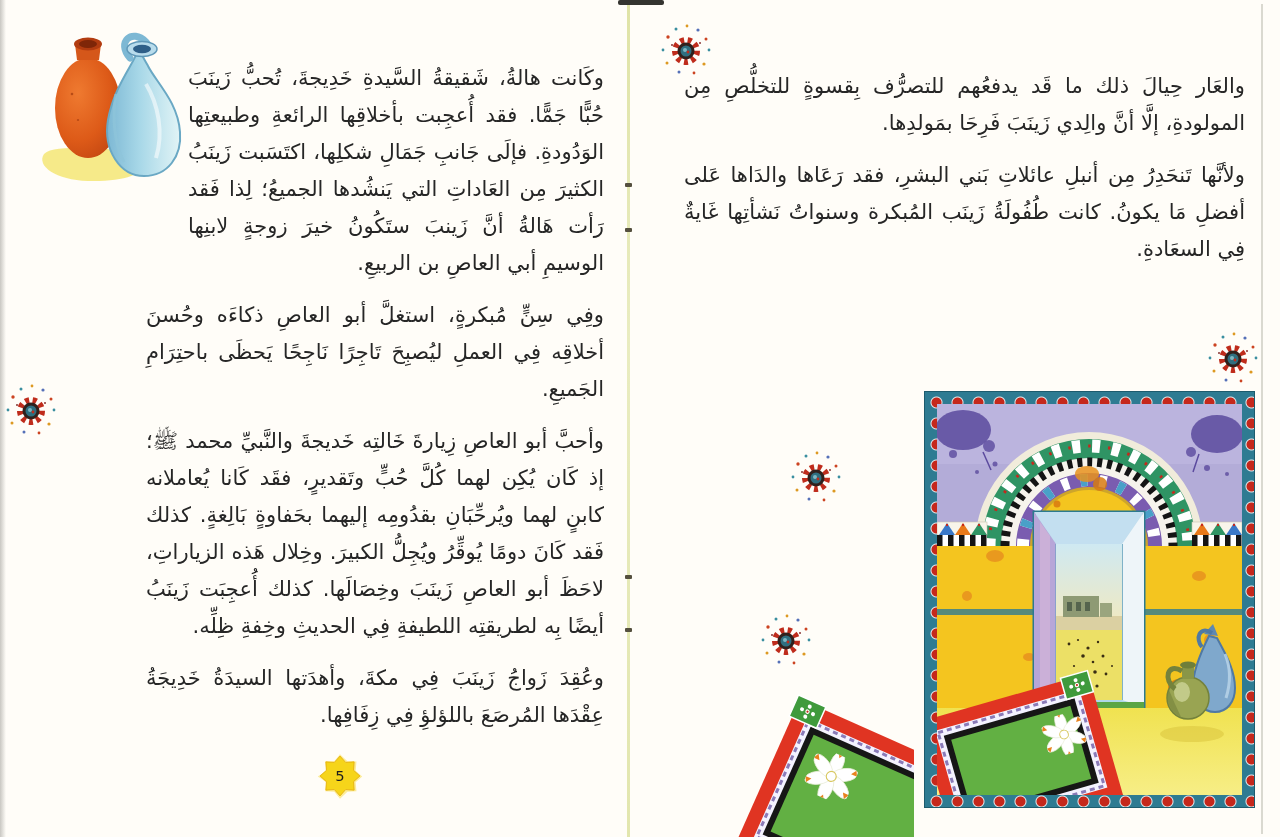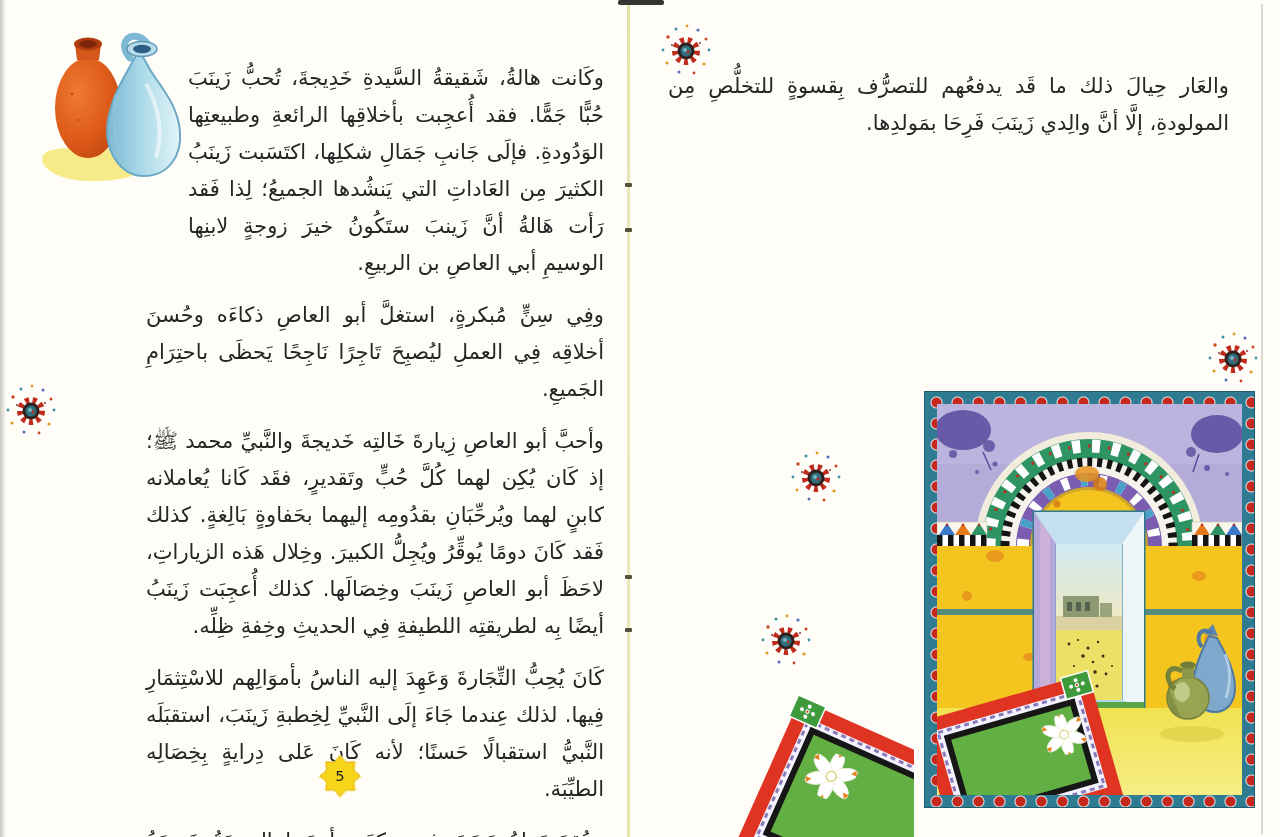--- a/index.html
+++ b/index.html
@@ -15,21 +15,21 @@
   .gutter{position:absolute;left:627px;top:0;width:3px;height:837px;
     background:linear-gradient(to bottom,#dfe3a6,#e9ecc0 40%,#e2e6ae);}
   .stitch-top{position:absolute;left:618px;top:0;width:46px;height:5px;background:#343430;border-radius:2px;}
   .stitch{position:absolute;left:625px;width:7px;height:4px;background:#55503f;border-radius:1px;}
   
   .textblock{position:absolute;direction:rtl;text-align:justify;
     font-size:21px;line-height:37px;color:#262626;}
   .textblock p{margin:0 0 15px 0;}
   .left-text{left:146px;top:60px;width:458px;}
   .left-text::before{content:"";float:left;width:42px;height:160px;}
-  .right-text{left:668px;top:68px;width:561px;line-height:37px;}
+  .right-text{left:684px;top:68px;width:561px;line-height:37px;}
   
   .pagestar{position:absolute;left:314px;top:750px;width:52px;height:52px;}
   .pagestar text{font-family:"DejaVu Sans",sans-serif;font-size:17px;fill:#1d1d1d;}
   
   .illo-frame{
     position:absolute;left:924px;top:391px;width:331px;height:417px;
     box-sizing:border-box;padding:13px;
     background-color:#2e7b92;
     background-image:radial-gradient(circle,#c5281c 4.5px,rgba(255,255,255,.85) 5.5px,rgba(255,255,255,0) 6.5px);
     background-size:21px 21px;background-position:2px 1px;
@@ -133,32 +133,32 @@
       <ellipse cx="116" cy="25" rx="9" ry="4.2" fill="#2e5f88"></ellipse>
       <path d="M90,70 C86,92 88,120 98,138" fill="none" stroke="#8fc4da" stroke-width="3" opacity=".7"></path>
       <path d="M120,60 C132,80 138,108 130,134" fill="none" stroke="#ffffff" stroke-width="4" opacity=".55"></path>
     </g>
   </svg>
 
   <div class="textblock left-text" dir="rtl">
     <p>وكَانت هالةُ، شَقيقةُ السَّيدةِ خَدِيجةَ، تُحبُّ زَينَبَ حُبًّا جَمًّا. فقد أُعجِبت بأخلاقِها الرائعةِ وطبيعتِها الوَدُودةِ. فإلَى جَانبِ جَمَالِ شكلِها، اكتَسَبت زَينَبُ الكثيرَ مِن العَاداتِ التي يَنشُدها الجميعُ؛ لِذا فَقد رَأت هَالةُ أنَّ زَينبَ ستَكُونُ خيرَ زوجةٍ لابنِها الوسيمِ أبي العاصِ بن الربيعِ.</p>
     <p>وفِي سِنٍّ مُبكرةٍ، استغلَّ أبو العاصِ ذكاءَه وحُسنَ أخلاقِه فِي العملِ ليُصبِحَ تَاجِرًا نَاجِحًا يَحظَى باحتِرَامِ الجَميعِ.</p>
     <p>وأحبَّ أبو العاصِ زِيارةَ خَالتِه خَديجةَ والنَّبيِّ محمد ﷺ؛ إذ كَان يُكِن لهما كُلَّ حُبٍّ وتَقديرٍ، فقَد كَانا يُعاملانه كابنٍ لهما ويُرحِّبَانِ بقدُومِه إليهما بحَفاوةٍ بَالِغةٍ. كذلك فَقد كَانَ دومًا يُوقِّرُ ويُجِلُّ الكبيرَ. وخِلال هَذه الزياراتِ، لاحَظَ أبو العاصِ زَينَبَ وخِصَالَها. كذلك أُعجِبَت زَينَبُ أيضًا بِه لطريقتِه اللطيفةِ فِي الحديثِ وخِفةِ ظِلِّه.</p>
-    <p>كَانَ يُحِبُّ التِّجَارةَ وَعَهِدَ إليه الناسُ بأموَالِهم للاسْتِثمَارِ فِيها. لذلك عِندما جَاءَ إلَى النَّبيِّ لِخِطبةِ زَينَبَ، استقبَلَه النَّبيُّ استقبالًا حَسنًا؛ لأنه كَانَ عَلى دِرايةٍ بِخِصَالِه الطيِّبَة.</p>
     <p>وعُقِدَ زَواجُ زَينَبَ فِي مكةَ، وأهدَتها السيدَةُ خَدِيجَةُ عِقْدَها المُرصَعَ باللؤلؤِ فِي زِفَافِها.</p>
   </div>
 
   <svg class="pagestar" viewBox="0 0 60 60">
     <polygon points="57,30 49,37 50,48 39,48.5 30,57 23,48.5 12,48 13.5,37 3,30 13.5,23 12,12 23,11.5 30,3 39,11.5 50,12 49,23" fill="#fbe989" opacity=".85" transform="translate(1.5,2) scale(.95)"></polygon>
     <polygon points="53,30 45.7,36.5 46.3,46.3 36.5,45.7 30,53 23.5,45.7 13.7,46.3 14.3,36.5 7,30 14.3,23.5 13.7,13.7 23.5,14.3 30,7 36.5,14.3 46.3,13.7 45.7,23.5" fill="#f6d51a" stroke="#e3ae0c" stroke-width="1"></polygon>
     <text x="30" y="36" text-anchor="middle">5</text>
   </svg>
 
   <div class="textblock right-text" dir="rtl">
     <p>والعَار حِيالَ ذلك ما قَد يدفعُهم للتصرُّف بِقسوةٍ للتخلُّصِ مِن المولودةِ، إلَّا أنَّ والِدي زَينَبَ فَرِحَا بمَولدِها.</p>
+    <p>ولأنَّها تَنحَدِرُ مِن أنبلِ عائلاتِ بَني البشرِ، فقد رَعَاها والدَاها عَلى أفضلِ مَا يكونُ. كانت طُفُولَةُ زَينَب المُبكرة وسنواتُ نَشأتِها غَايةٌ فِي السعَادةِ.</p>
   </div>
 
   <div class="illo-frame">
     <div class="illo-inner">
       <svg viewBox="0 0 305 391" preserveAspectRatio="none">
         <defs>
           <linearGradient id="gSky" x1="0" y1="0" x2="0" y2="1">
             <stop offset="0" stop-color="#cfe9f2"></stop>
               <stop offset="1" stop-color="#eee9c4"></stop>
           </linearGradient>

